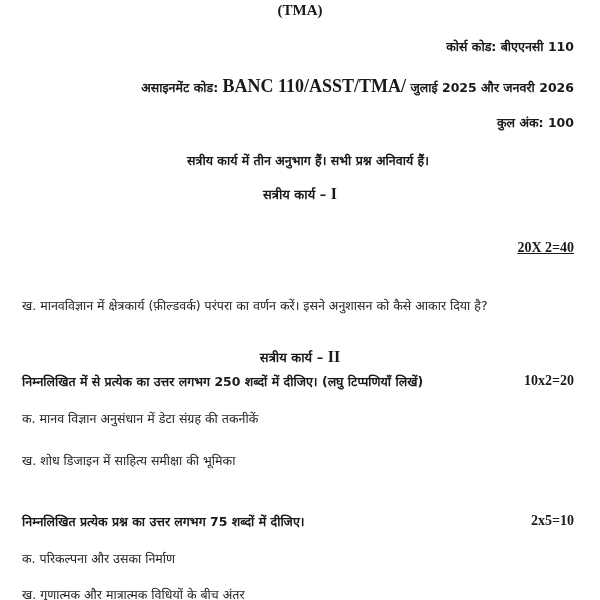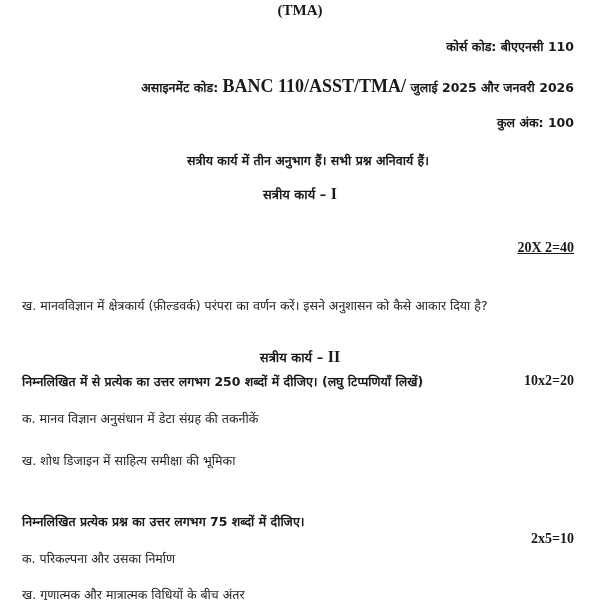--- a/index.html
+++ b/index.html
@@ -53,17 +53,17 @@
   <div class="abs center section-title" style="top:334px;margin-top:14px;">
     <span>सत्रीय कार्य –</span>
     <span class="roman">II</span>
   </div>
   <div class="abs qhead" style="top:373px;">निम्नलिखित में से प्रत्येक का उत्तर लगभग 250 शब्दों में दीजिए। (लघु टिप्पणियाँ लिखें)</div>
   <div class="abs marks" style="top:373px;">10x2=20</div>
   <div class="abs item" style="top:410px;">क. मानव विज्ञान अनुसंधान में डेटा संग्रह की तकनीकें</div>
   <div class="abs item" style="top:452px;">ख. शोध डिजाइन में साहित्य समीक्षा की भूमिका</div>
 
   <div class="abs qhead" style="top:513px;">निम्नलिखित प्रत्येक प्रश्न का उत्तर लगभग 75 शब्दों में दीजिए।</div>
-  <div class="abs marks" style="top:531px;">2x5=10</div>
+  <div class="abs marks" style="top:513px;">2x5=10</div>
   <div class="abs item" style="top:550px;text-align:center;">क. परिकल्पना और उसका निर्माण</div>
   <div class="abs item" style="top:586px;">ख. गुणात्मक और मात्रात्मक विधियों के बीच अंतर</div>
 
 </div>
 
 </body></html>

